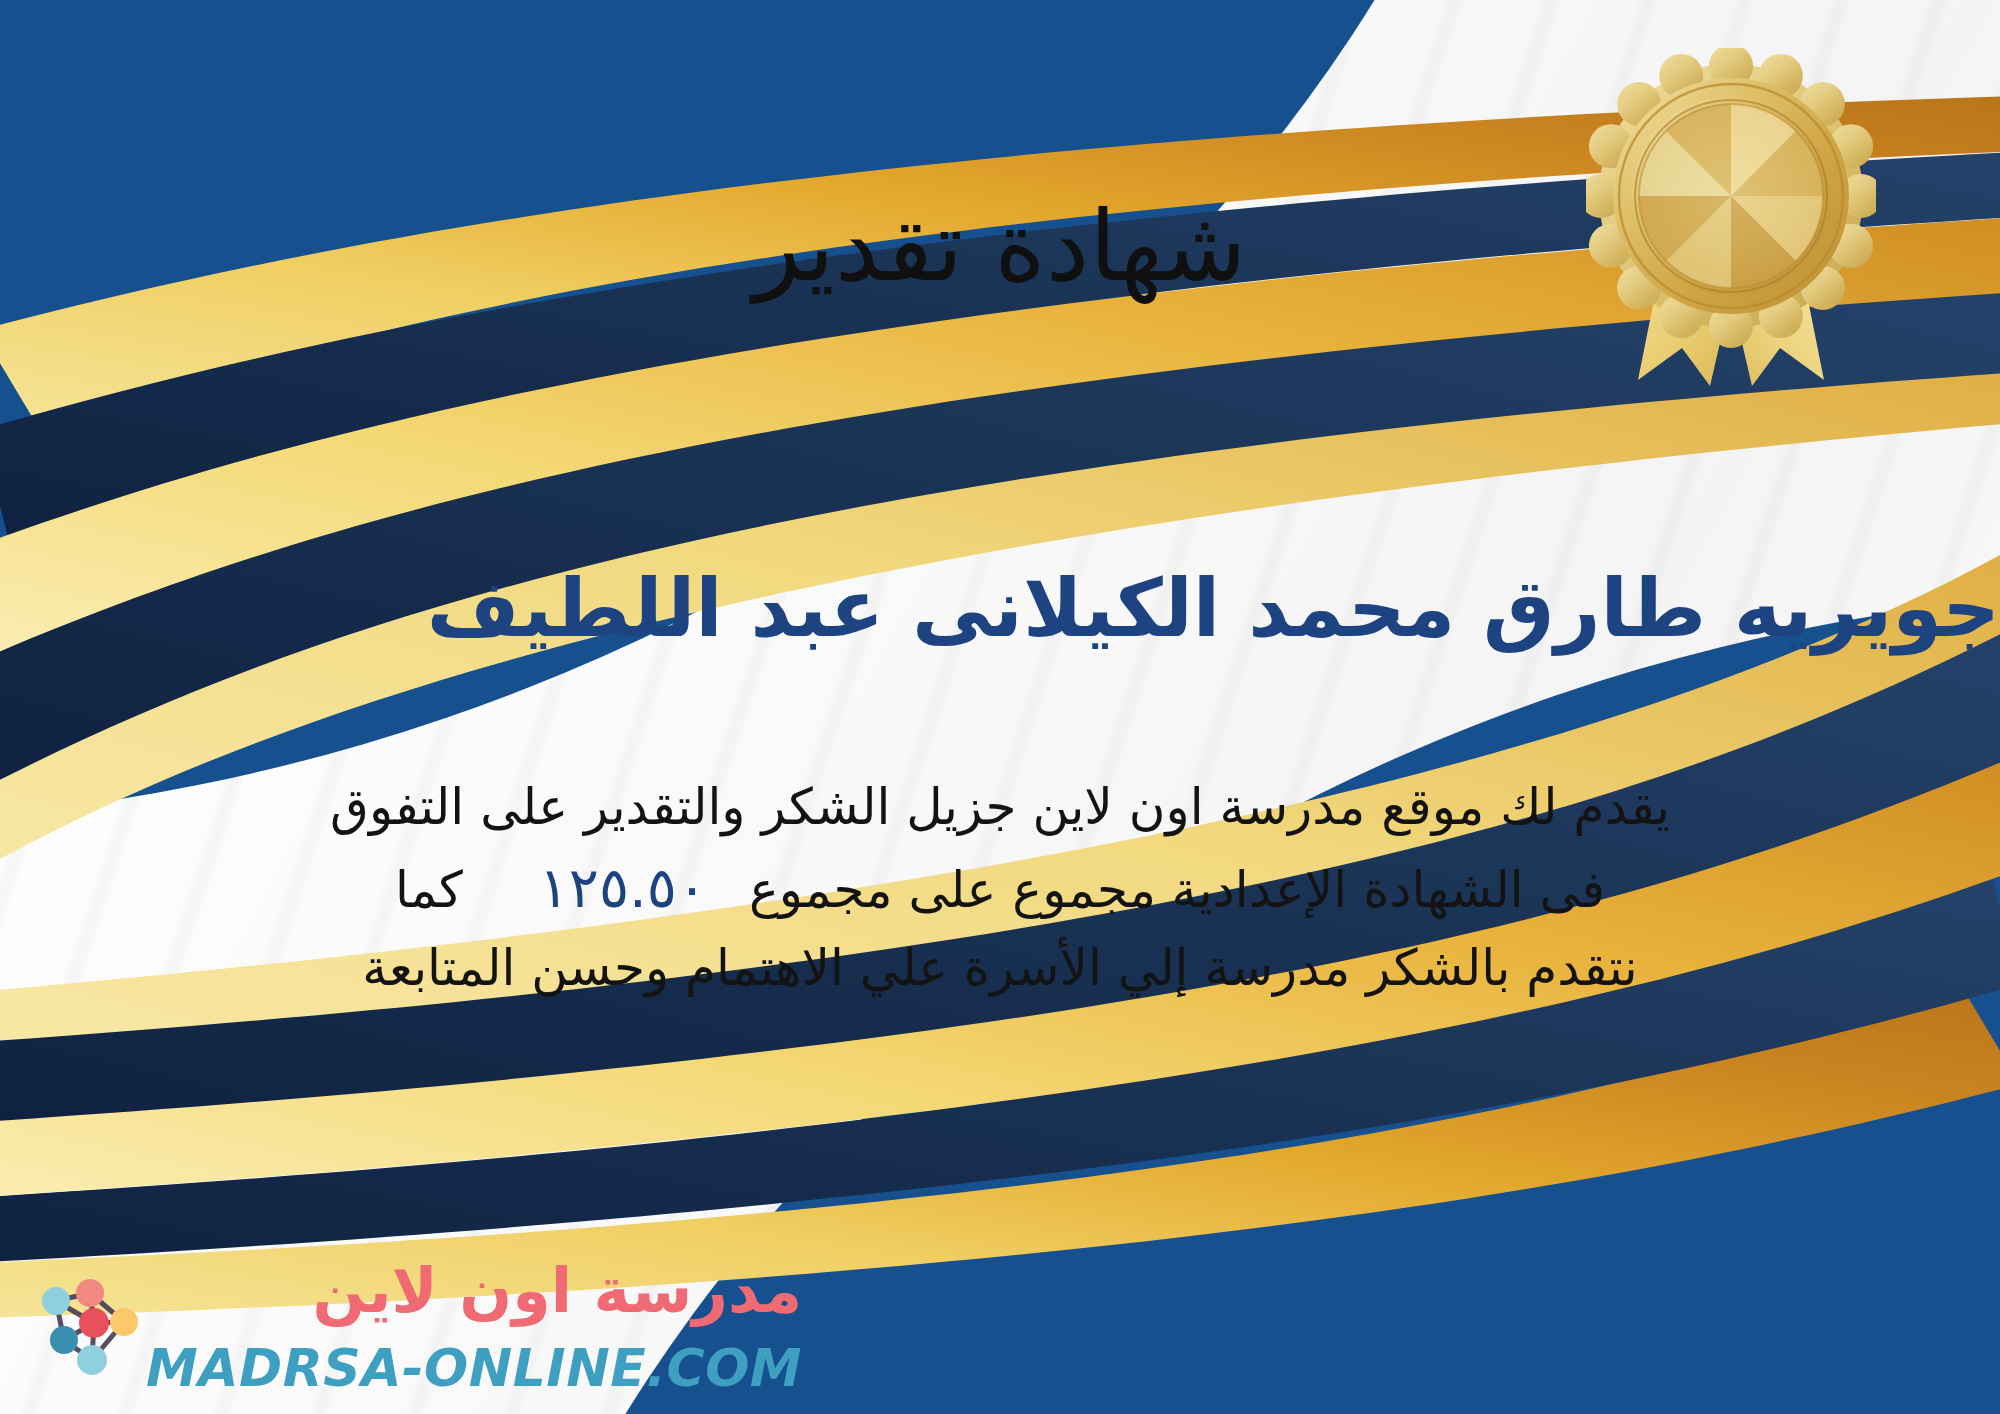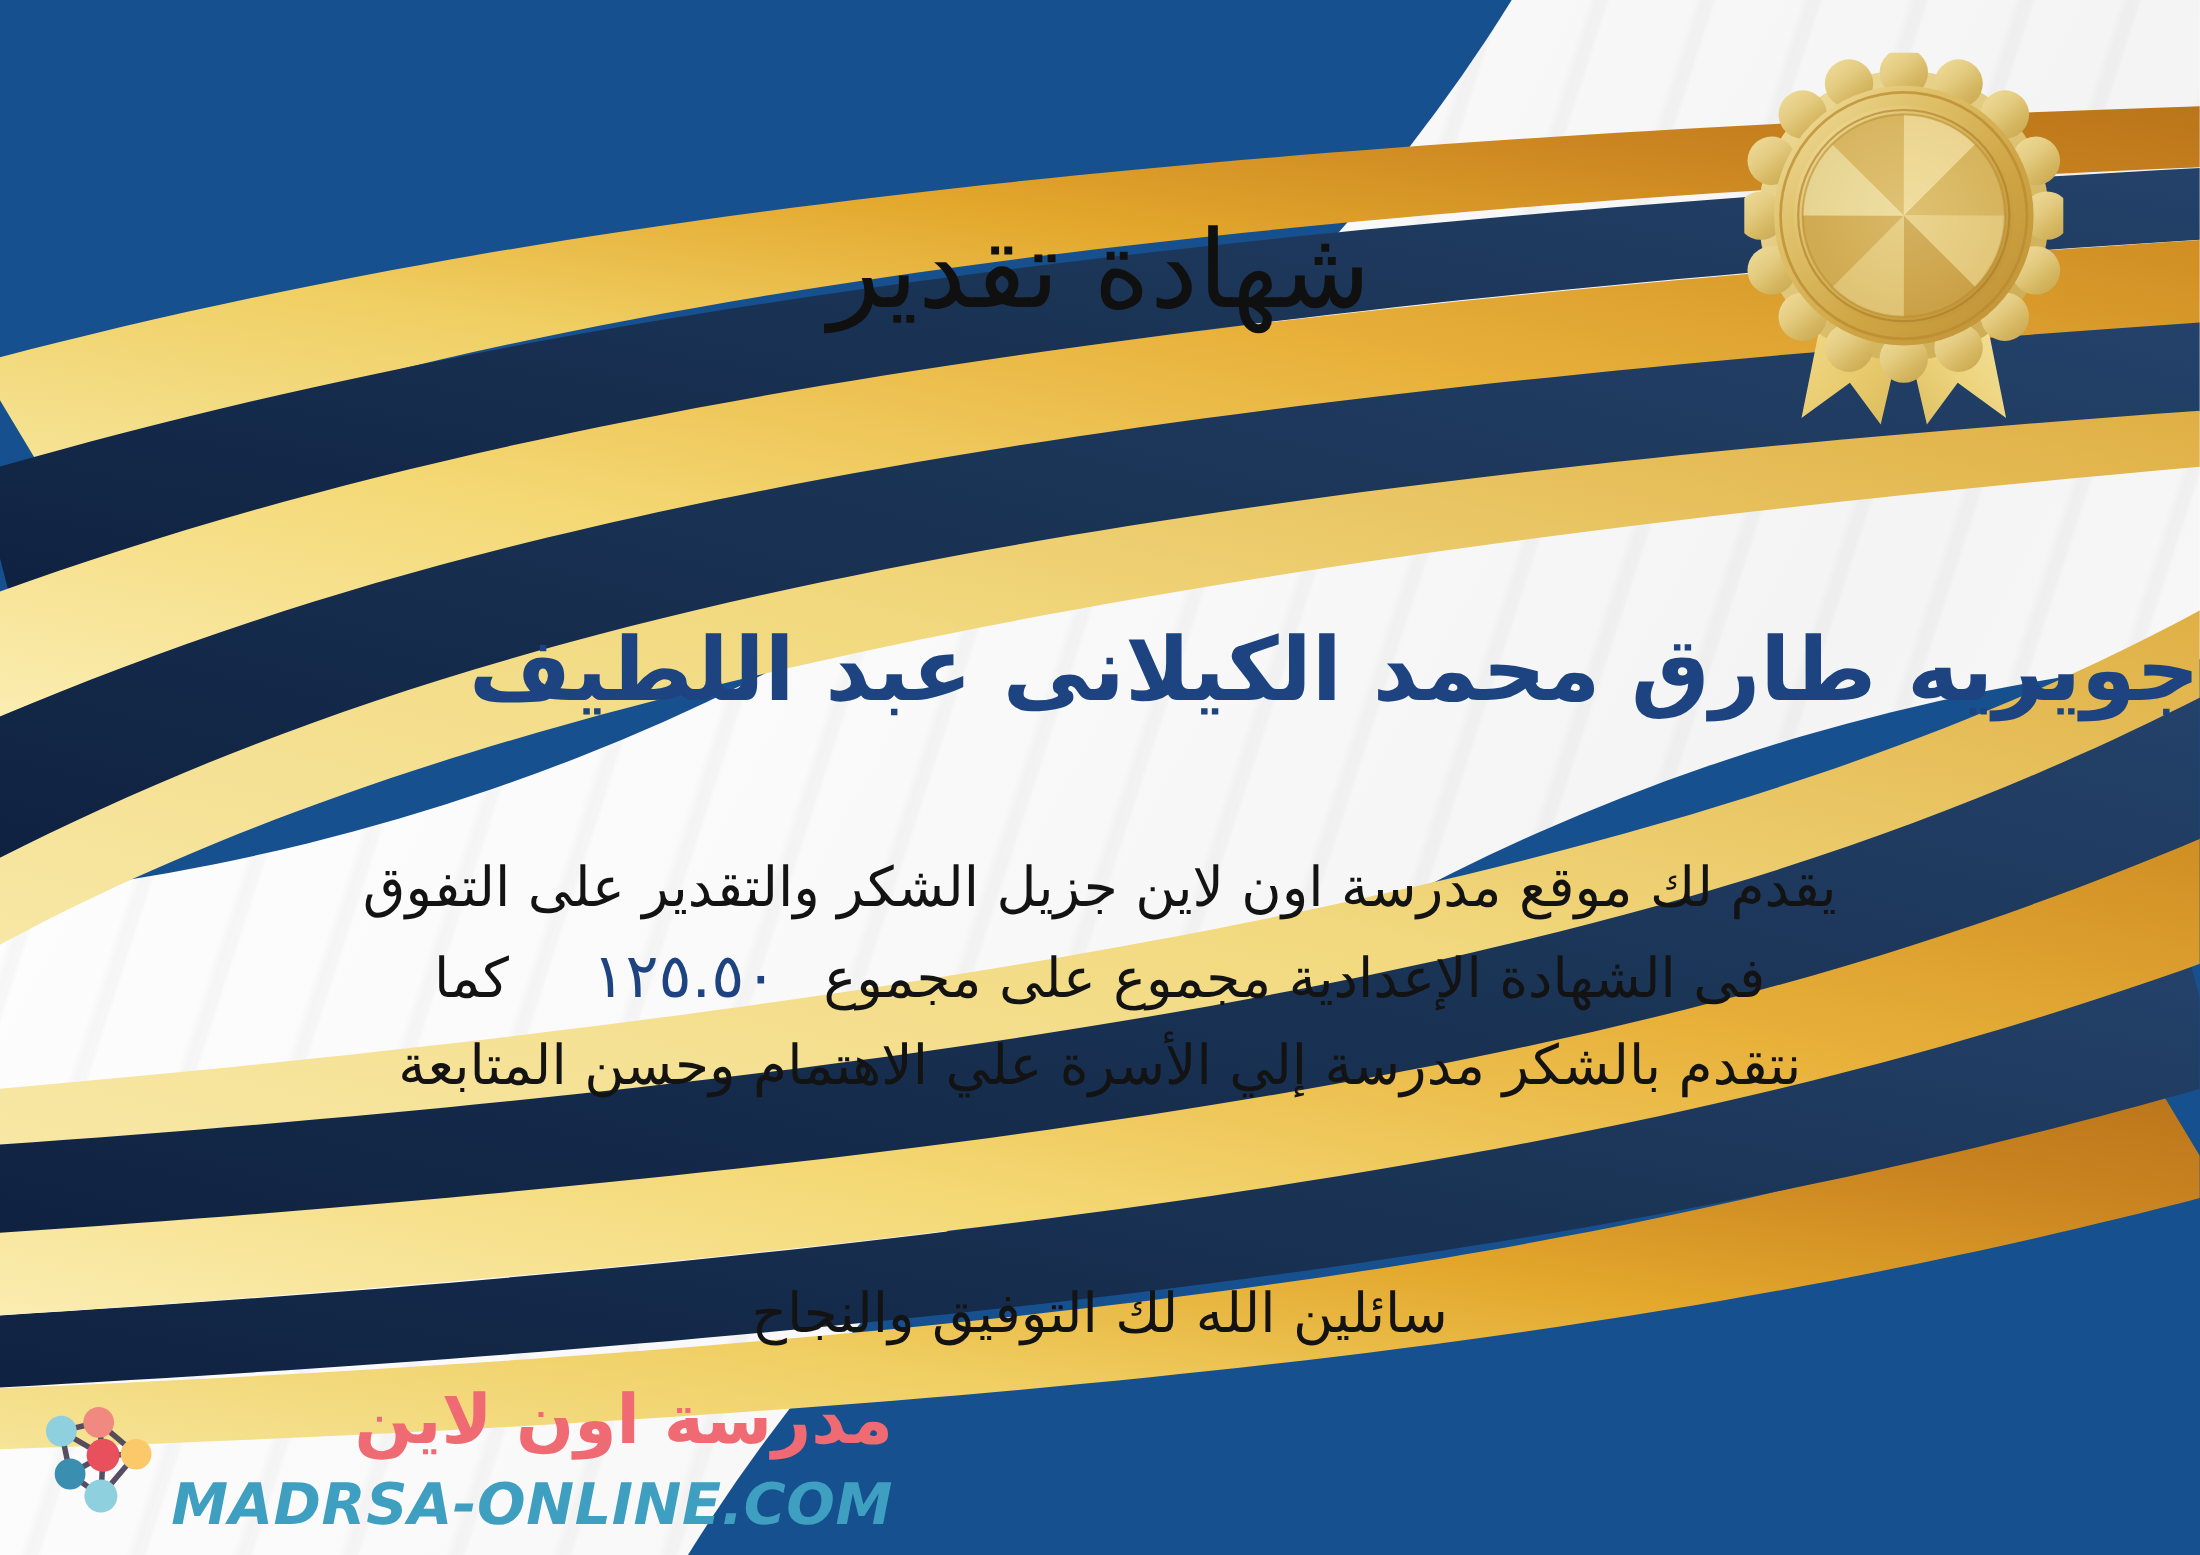--- a/index.html
+++ b/index.html
@@ -143,21 +143,20 @@
   }
 
   
   .logo {
     position: absolute;
     left: 28px;
     bottom: 20px;
     display: flex;
     flex-direction: row-reverse;
     align-items: center;
-    gap: 10px;
   }
   .logo-text {
     display: flex;
     flex-direction: column;
     align-items: flex-start;
     line-height: 1;
   }
   .logo-ar {
     font-size: 62px;
     font-weight: 700;
@@ -352,21 +351,20 @@
 
       <div class="body-line">
         <span>فى الشهادة الإعدادية مجموع على مجموع</span>
         <span class="grade-value">١٢٥.٥٠</span>
         <span class="spacer-word">كما</span>
       </div>
 
       <div class="body-line">نتقدم  بالشكر مدرسة إلي الأسرة علي الاهتمام وحسن المتابعة</div>
     </div>
 
-    <div class="closing-line">سائلين الله لك التوفيق  والنجاح</div>
   </div>
 
   <div class="logo">
     <div class="logo-mark">
       <svg viewBox="0 0 118 118" xmlns="http://www.w3.org/2000/svg">
         <g stroke="#4a4058" stroke-width="5" stroke-linecap="round" opacity="0.92">
           <line x1="28" y1="33" x2="62" y2="25"></line>
           <line x1="28" y1="33" x2="66" y2="55"></line>
           <line x1="28" y1="33" x2="36" y2="72"></line>
           <line x1="62" y1="25" x2="66" y2="55"></line>

